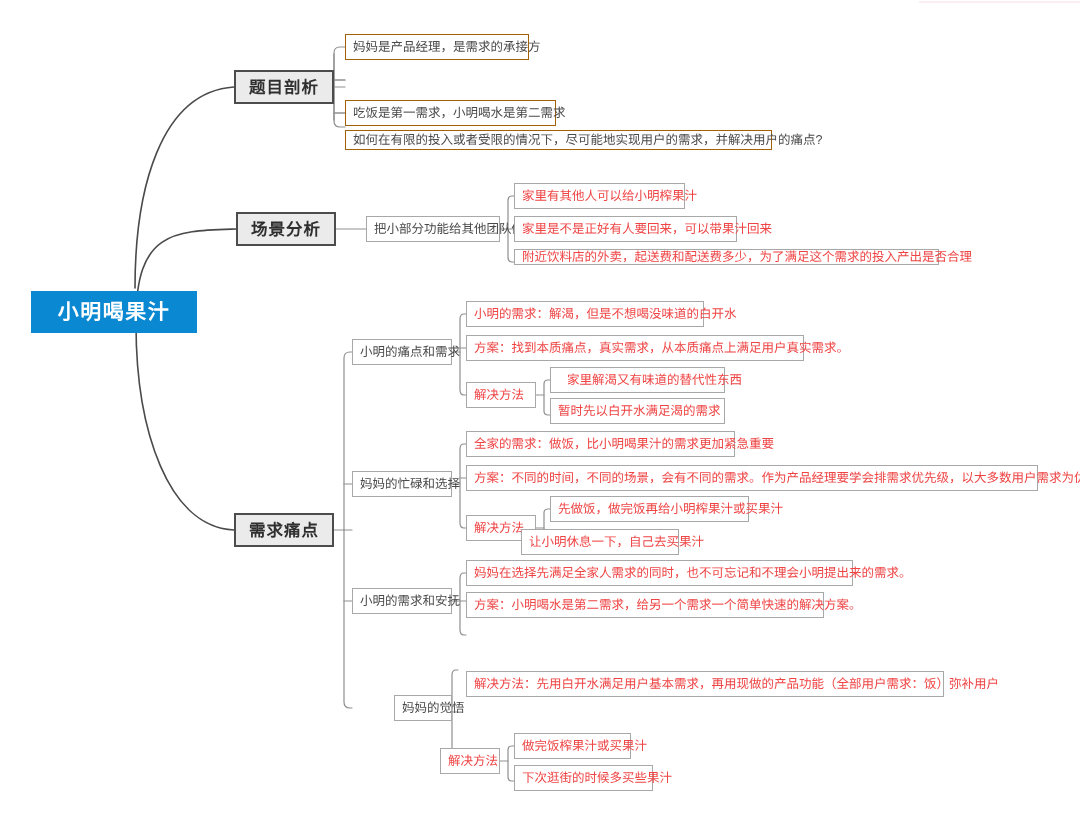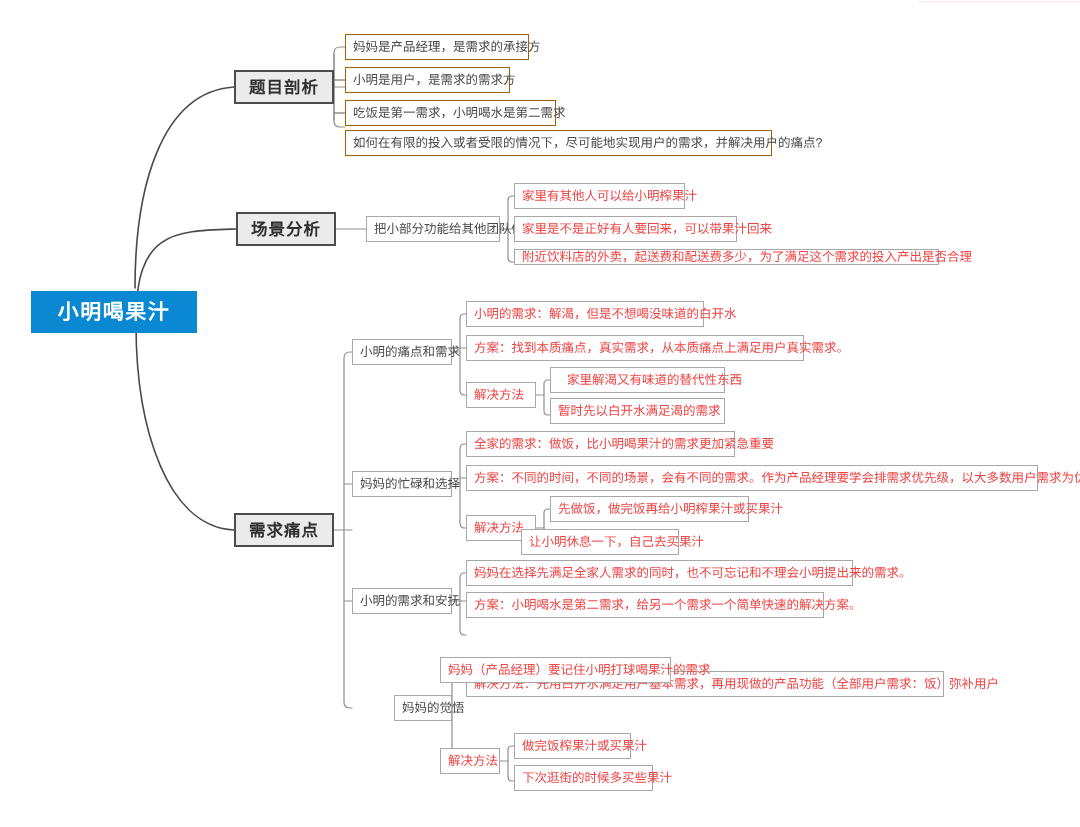--- a/index.html
+++ b/index.html
@@ -156,27 +156,24 @@
     <span>小明喝果汁</span>
   </div>
 
   <div class="node n-l2" style="left:234px; top:70px; width:100px; height:34px;">
     <span>题目剖析</span>
   </div>
 
   <div class="node n-l3" style="left:345px; top:34px; width:184px; height:26px;">
     <span>妈妈是产品经理，是需求的承接方</span>
   </div>
-  <div class="node n-l3" style="left:345px; top:67px; width:165px; height:26px;">
-    <span>小明是用户，是需求的需求方</span>
-  </div>
   <div class="node n-l3" style="left:345px; top:100px; width:211px; height:26px;">
     <span>吃饭是第一需求，小明喝水是第二需求</span>
   </div>
-  <div class="node n-l3" style="left:345px; top:130px; width:427px; height:26px;">
+  <div class="node n-l3" style="left:345px; top:130px; width:427px; height:20px;">
     <span>如何在有限的投入或者受限的情况下，尽可能地实现用户的需求，并解决用户的痛点?</span>
   </div>
 
   <div class="node n-l2" style="left:236px; top:212px; width:100px; height:34px;">
     <span>场景分析</span>
   </div>
 
   <div class="node n-l4" style="left:366px; top:216px; width:134px; height:26px;">
     <span>把小部分功能给其他团队做</span>
   </div>
@@ -242,23 +239,20 @@
   <div class="node n-l5" style="left:466px; top:592px; width:358px; height:26px;">
     <span>方案：小明喝水是第二需求，给另一个需求一个简单快速的解决方案。</span>
   </div>
   <div class="node n-l5" style="left:466px; top:623px; width:478px; height:26px;margin-top:48px;">
     <span>解决方法：先用白开水满足用户基本需求，再用现做的产品功能（全部用户需求：饭）弥补用户</span>
   </div>
 
   <div class="node n-l4" style="left:394px; top:695px; width:58px; height:26px;">
     <span>妈妈的觉悟</span>
   </div>
-  <div class="node n-l5" style="left:440px; top:657px; width:231px; height:26px;">
-    <span>妈妈（产品经理）要记住小明打球喝果汁的需求</span>
-  </div>
   <div class="node n-l5" style="left:440px; top:748px; width:60px; height:26px;">
     <span>解决方法</span>
   </div>
   <div class="node n-l5" style="left:514px; top:733px; width:117px; height:26px;">
     <span>做完饭榨果汁或买果汁</span>
   </div>
   <div class="node n-l5" style="left:514px; top:765px; width:139px; height:26px;">
     <span>下次逛街的时候多买些果汁</span>
   </div>
 

